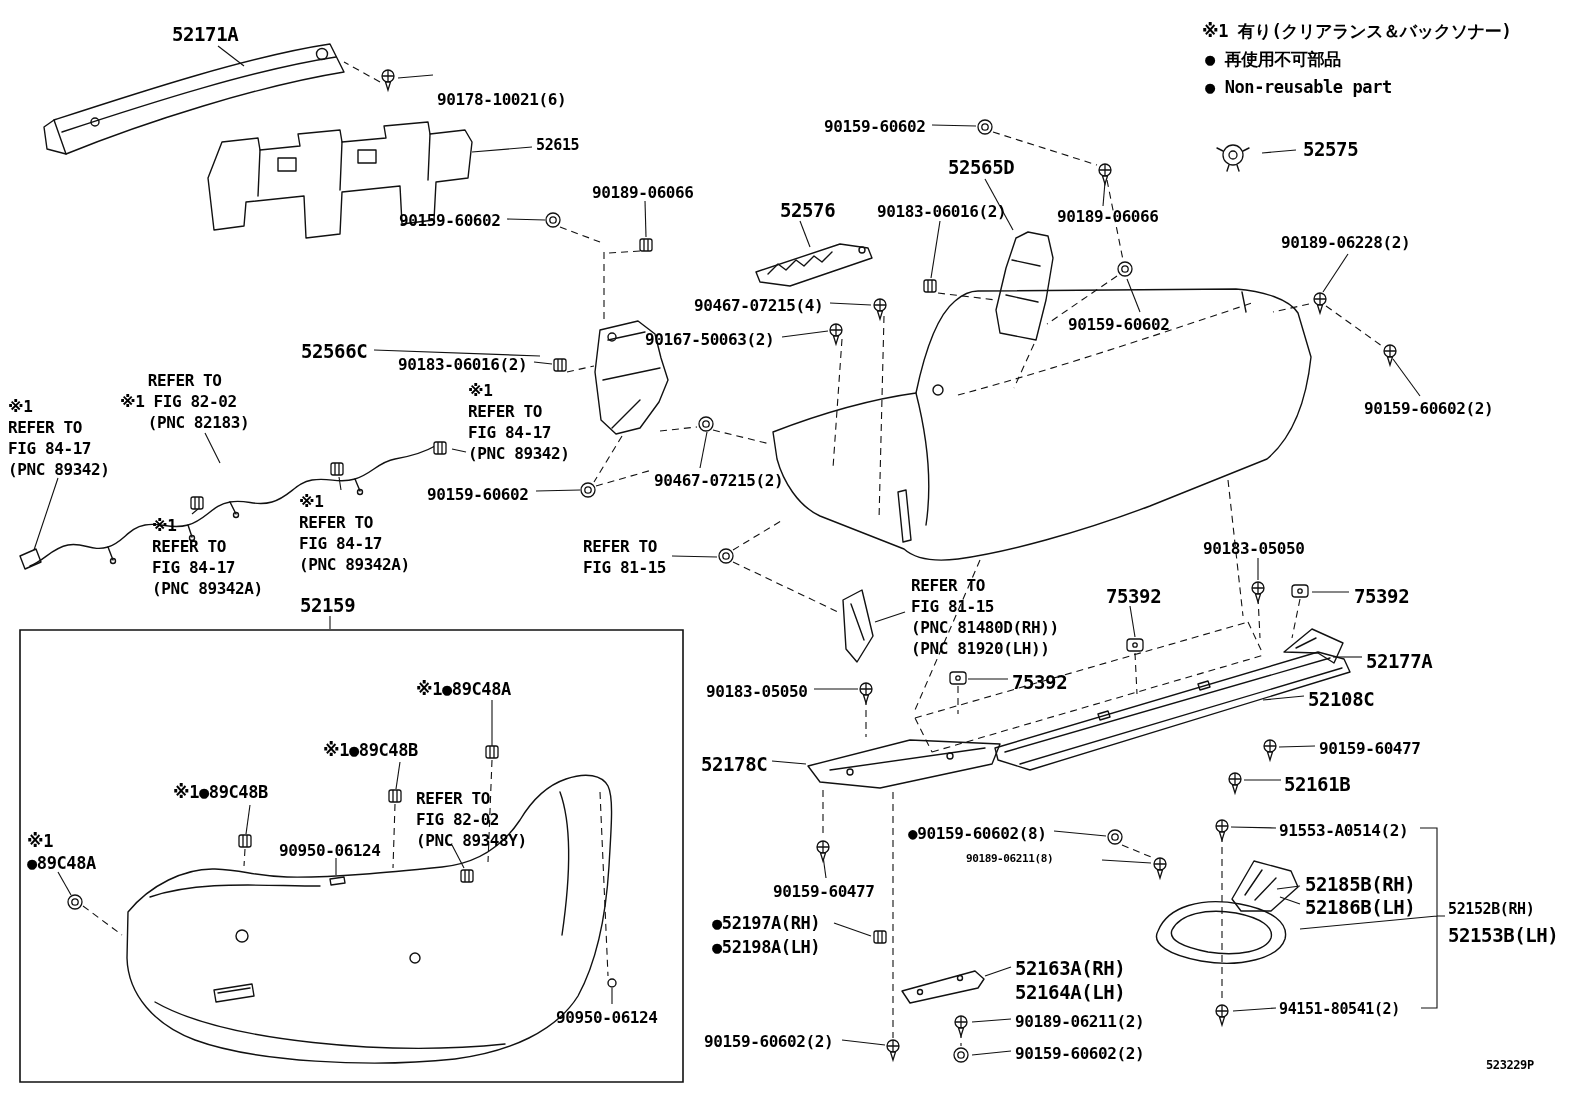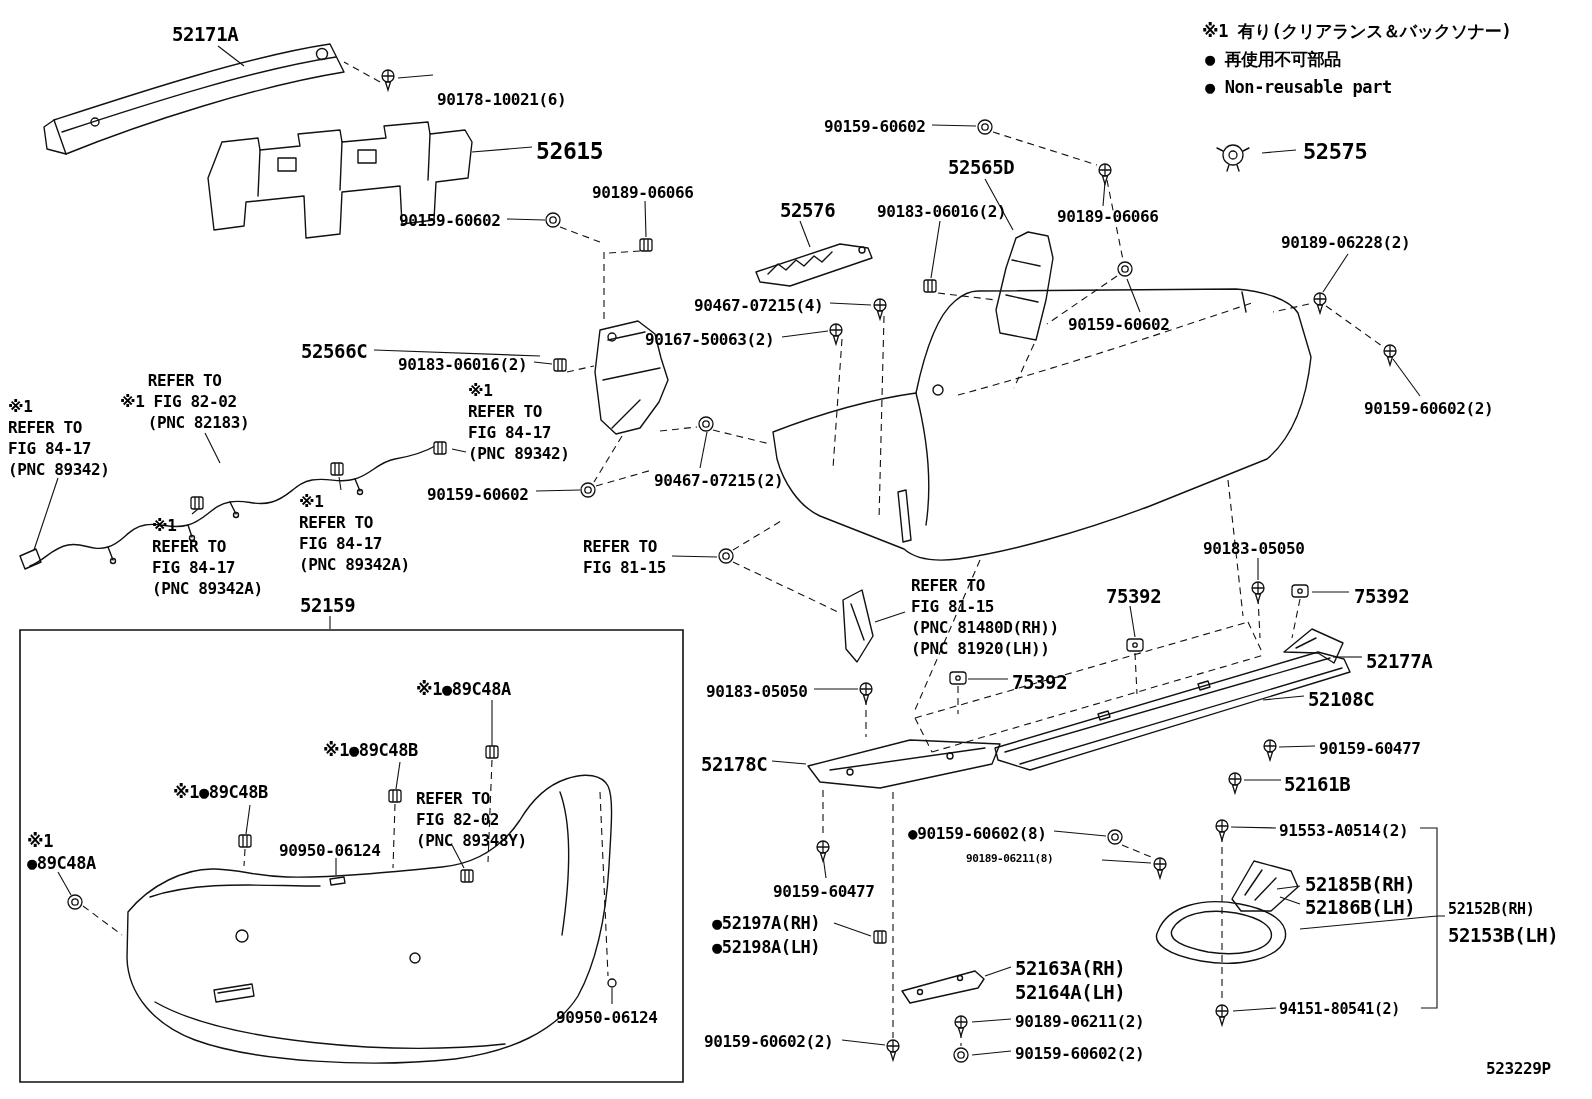--- a/index.html
+++ b/index.html
@@ -289,34 +289,34 @@
     <use href="#f-sens" x="1300" y="591"></use>
     <use href="#f-sens" x="1135" y="645"></use>
     <use href="#f-sens" x="958" y="678"></use>
   </g>
 </svg>
 
 <div class="lbl" style="left:1202px;top:20px;font-size:17px">※1 有り(クリアランス＆バックソナー)</div>
 <div class="lbl" style="left:1205px;top:48px;font-size:17px">● 再使用不可部品</div>
 <div class="lbl" style="left:1205px;top:76px;font-size:17px">● Non-reusable part</div>
 
-<div class="lbl" style="left:1486px;top:1058px;font-size:16px">523229P</div>
+<div class="lbl" style="left:1486px;top:1058px;font-size:12px">523229P</div>
 
 <div id="label-layer">
     <div class="lbl" style="left: 172px; top: 22px; font-size: 19px;">52171A</div>
     <div class="lbl" style="left: 437px; top: 49px; font-size: 16px; margin-top: 40px;">90178-10021(6)</div>
-    <div class="lbl" style="left: 536px; top: 136px; font-size: 23px;">52615</div>
+    <div class="lbl" style="left: 536px; top: 136px; font-size: 15px;">52615</div>
     <div class="lbl" style="left: 592px; top: 182px; font-size: 16px;">90189-06066</div>
     <div class="lbl" style="left: 399px; top: 210px; font-size: 16px;">90159-60602</div>
     <div class="lbl" style="left: 780px; top: 198px; font-size: 19px;">52576</div>
     <div class="lbl" style="left: 948px; top: 155px; font-size: 19px;">52565D</div>
     <div class="lbl" style="left: 824px; top: 116px; font-size: 16px;">90159-60602</div>
     <div class="lbl" style="left: 877px; top: 201px; font-size: 16px;">90183-06016(2)</div>
     <div class="lbl" style="left: 1057px; top: 206px; font-size: 16px;">90189-06066</div>
-    <div class="lbl" style="left: 1303px; top: 137px; font-size: 22px;">52575</div>
+    <div class="lbl" style="left: 1303px; top: 137px; font-size: 19px;">52575</div>
     <div class="lbl" style="left: 1281px; top: 232px; font-size: 16px;">90189-06228(2)</div>
     <div class="lbl" style="left: 694px; top: 295px; font-size: 16px;">90467-07215(4)</div>
     <div class="lbl" style="left: 645px; top: 329px; font-size: 16px;">90167-50063(2)</div>
     <div class="lbl" style="left: 301px; top: 339px; font-size: 19px;">52566C</div>
     <div class="lbl" style="left: 398px; top: 354px; font-size: 16px;">90183-06016(2)</div>
     <div class="lbl" style="left: 1068px; top: 314px; font-size: 16px;">90159-60602</div>
     <div class="lbl" style="left: 1364px; top: 398px; font-size: 16px;">90159-60602(2)</div>
     <div class="lbl" style="left: 8px; top: 396px; font-size: 16px;">※1
 REFER TO
 FIG 84-17

